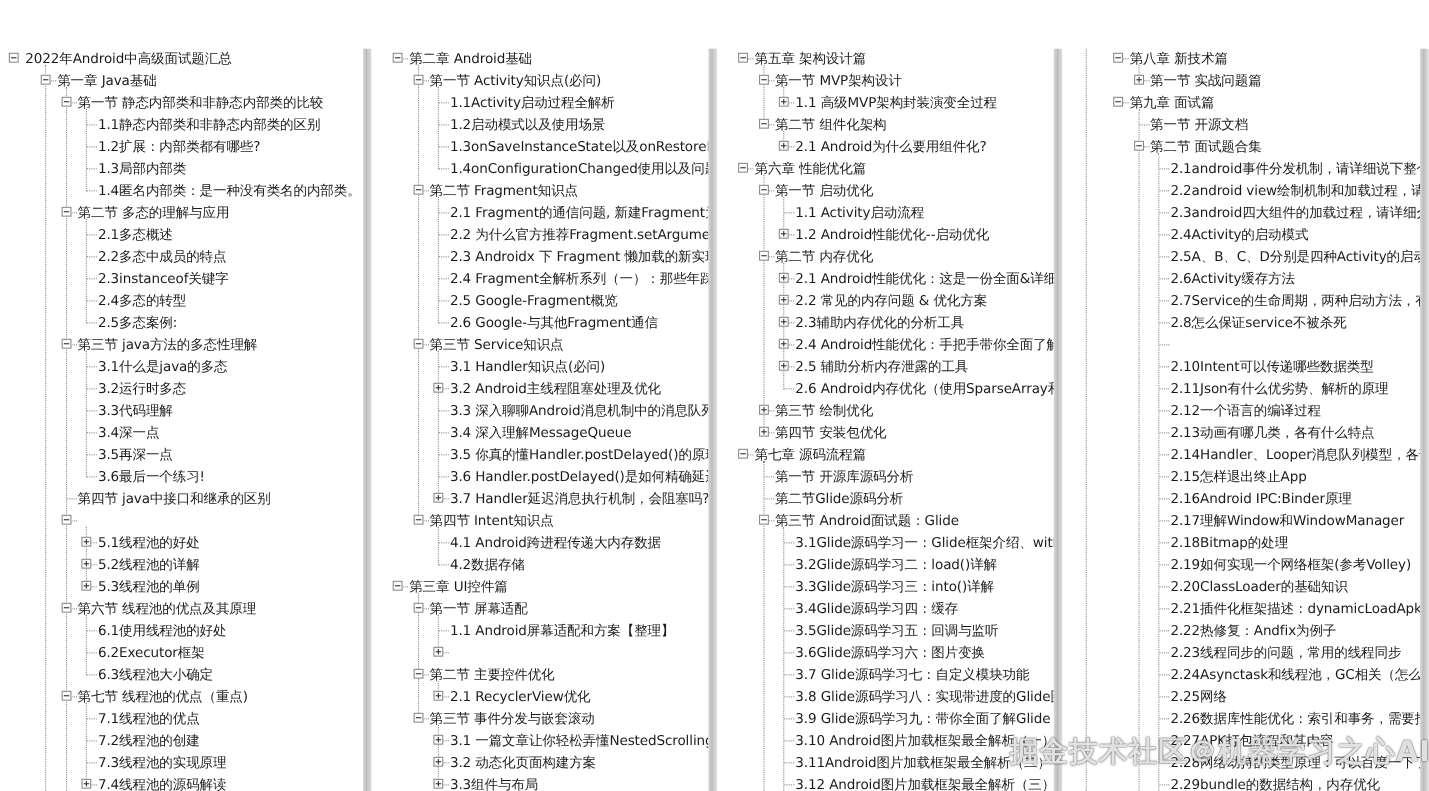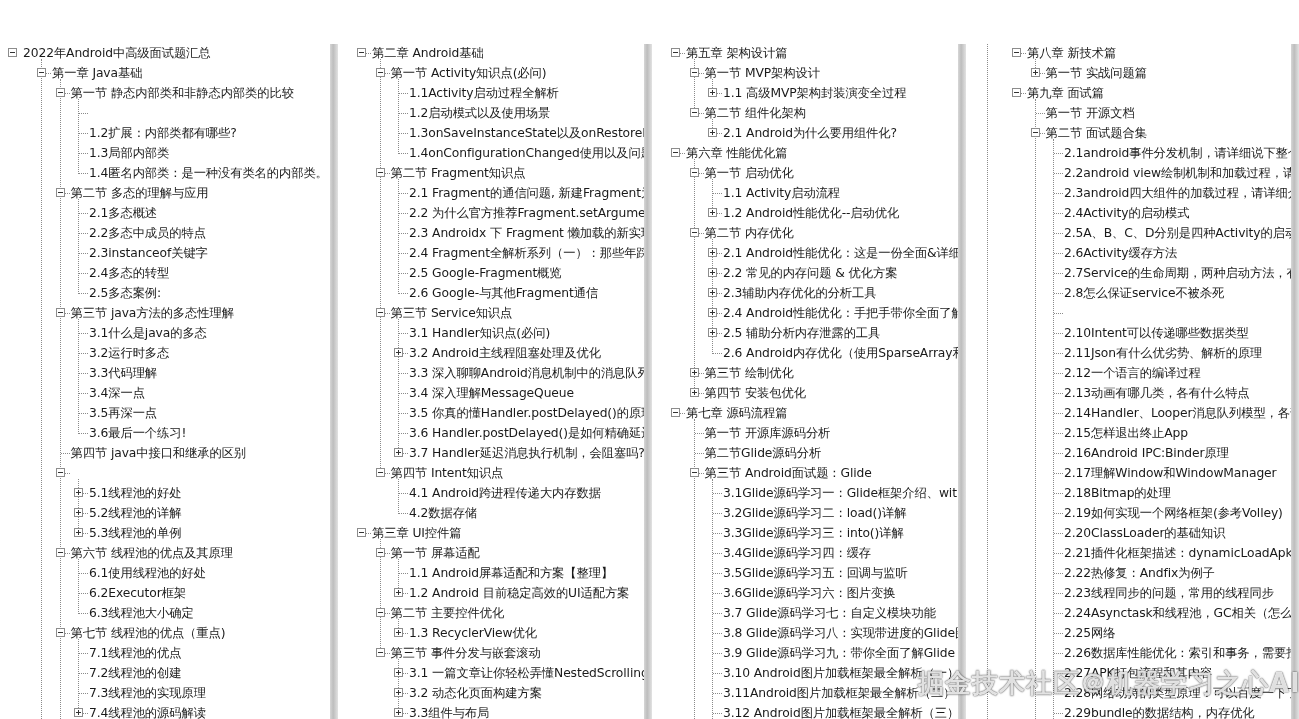--- a/index.html
+++ b/index.html
@@ -61,20 +61,21 @@
         <div class="vline" style="left: 78px; top: 695px; height: 24px;"></div>
         <div class="row" style="top: -1px; left: 22px;"><span class="lbl">2022年Android中高级面试题汇总</span></div>
         <div class="box" style="left: 8px; top: 4px;"></div>
         <div class="hline" style="left: 42px; top: 29px; width: 9px;"></div>
         <div class="row" style="top: 19px; left: 51px;"><span class="lbl">第一章 Java基础</span></div>
         <div class="box" style="left: 37px; top: 24px;"></div>
         <div class="hline" style="left: 60.5px; top: 49px; width: 9px;"></div>
         <div class="row" style="top: 39px; left: 69.5px;"><span class="lbl">第一节 静态内部类和非静态内部类的比较</span></div>
         <div class="box" style="left: 55.5px; top: 44px;"></div>
         <div class="hline" style="left: 79px; top: 69px; width: 9px;"></div>
+        <div class="row" style="top: 59px; left: 88px;"><span class="lbl">1.1静态内部类和非静态内部类的区别</span></div>
         <div class="hline" style="left: 79px; top: 89px; width: 9px;"></div>
         <div class="row" style="top: 79px; left: 88px;"><span class="lbl">1.2扩展：内部类都有哪些?</span></div>
         <div class="hline" style="left: 79px; top: 109px; width: 9px;"></div>
         <div class="row" style="top: 99px; left: 88px;"><span class="lbl">1.3局部内部类</span></div>
         <div class="hline" style="left: 79px; top: 129px; width: 9px;"></div>
         <div class="row" style="top: 119px; left: 88px;"><span class="lbl">1.4匿名内部类：是一种没有类名的内部类。</span></div>
         <div class="hline" style="left: 60.5px; top: 149px; width: 9px;"></div>
         <div class="row" style="top: 139px; left: 69.5px;"><span class="lbl">第二节 多态的理解与应用</span></div>
         <div class="box" style="left: 55.5px; top: 144px;"></div>
         <div class="hline" style="left: 79px; top: 169px; width: 9px;"></div>
@@ -214,27 +215,26 @@
         <div class="row" style="top: 459px; left: 70px;"><span class="lbl">4.2数据存储</span></div>
         <div class="hline" style="left: 24px; top: 489px; width: 9px;"></div>
         <div class="row" style="top: 479px; left: 33px;"><span class="lbl">第三章 UI控件篇</span></div>
         <div class="box" style="left: 19px; top: 484px;"></div>
         <div class="hline" style="left: 42.5px; top: 509px; width: 9px;"></div>
         <div class="row" style="top: 499px; left: 51.5px;"><span class="lbl">第一节 屏幕适配</span></div>
         <div class="box" style="left: 37.5px; top: 504px;"></div>
         <div class="hline" style="left: 61px; top: 529px; width: 9px;"></div>
         <div class="row" style="top: 519px; left: 70px;"><span class="lbl">1.1 Android屏幕适配和方案【整理】</span></div>
         <div class="hline" style="left: 61px; top: 549px; width: 9px;"></div>
-        <div class="row" style="top: 539px; left: 70px;"><span class="lbl">1.2 Android 目前稳定高效的UI适配方案</span></div>
         <div class="box plus" style="left: 56px; top: 544px;"></div>
         <div class="hline" style="left: 42.5px; top: 569px; width: 9px;"></div>
         <div class="row" style="top: 559px; left: 51.5px;"><span class="lbl">第二节 主要控件优化</span></div>
         <div class="box" style="left: 37.5px; top: 564px;"></div>
         <div class="hline" style="left: 61px; top: 589px; width: 9px;"></div>
-        <div class="row" style="top: 579px; left: 70px;"><span class="lbl">1.3 RecyclerView优化</span></div>
+        <div class="row" style="top: 579px; left: 70px;"><span class="lbl">2.1 RecyclerView优化</span></div>
         <div class="box plus" style="left: 56px; top: 584px;"></div>
         <div class="hline" style="left: 42.5px; top: 609px; width: 9px;"></div>
         <div class="row" style="top: 599px; left: 51.5px;"><span class="lbl">第三节 事件分发与嵌套滚动</span></div>
         <div class="box" style="left: 37.5px; top: 604px;"></div>
         <div class="hline" style="left: 61px; top: 629px; width: 9px;"></div>
         <div class="row" style="top: 619px; left: 70px;"><span class="lbl">3.1 一篇文章让你轻松弄懂NestedScrollingParent &amp; NestedScrollingChild</span></div>
         <div class="box plus" style="left: 56px; top: 624px;"></div>
         <div class="hline" style="left: 61px; top: 649px; width: 9px;"></div>
         <div class="row" style="top: 639px; left: 70px;"><span class="lbl">3.2 动态化页面构建方案</span></div>
         <div class="box plus" style="left: 56px; top: 644px;"></div>

